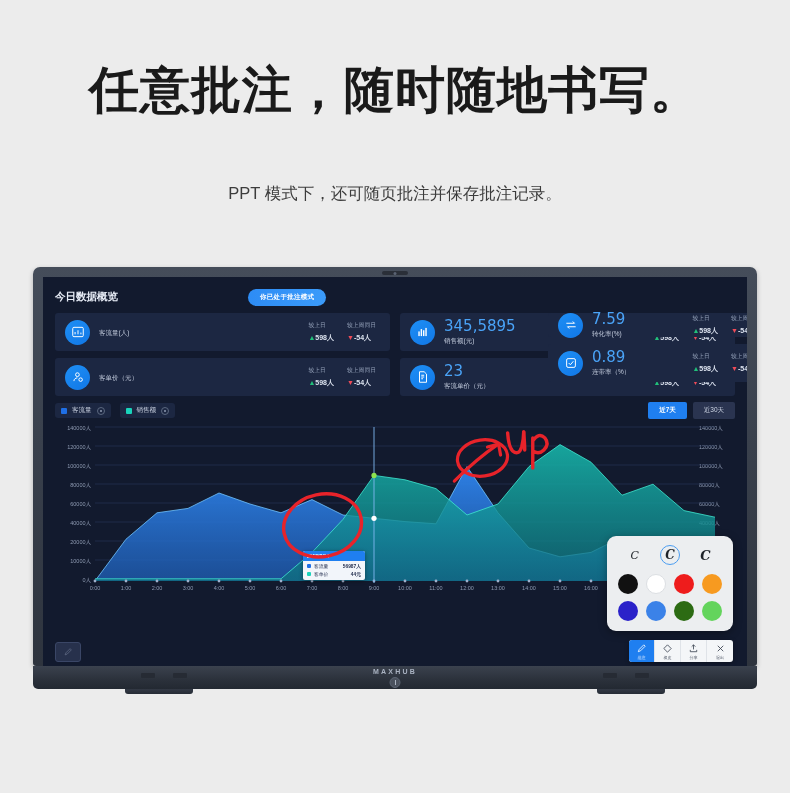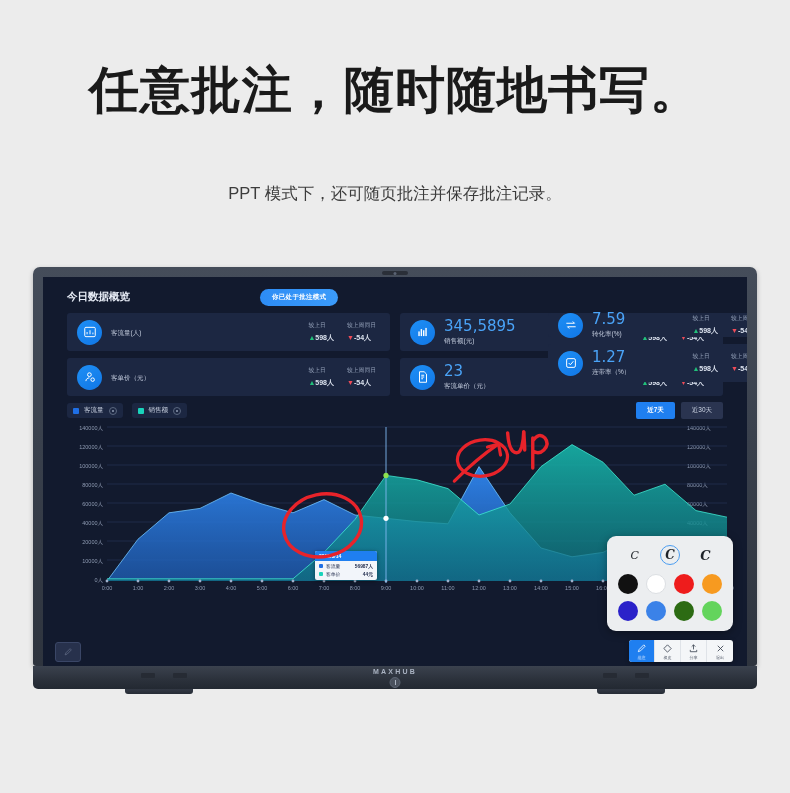--- a/index.html
+++ b/index.html
@@ -77,21 +77,21 @@
   .port.p1{ left:108px; } .port.p2{ left:140px; }
   .port.p3{ right:140px; } .port.p4{ right:108px; }
   .foot {
     position: absolute; top: 100%; height: 5px; width: 68px;
     background: linear-gradient(180deg,#333945,#262c35);
     border-radius: 0 0 3px 3px;
   }
   .foot.l { left: 92px; } .foot.r { right: 92px; }
 
   
-  .dash { position:absolute; inset:0; padding: 10px 24px; }
+  .dash { position:absolute; inset:0; padding: 10px 12px; }
 
   .dash-head { display:flex; align-items:center; height: 20px; }
   .dash-title { font-size: 10.5px; font-weight: 700; color: #e8edf7; }
   .mode-pill {
     margin-left: 130px;
     background: linear-gradient(90deg,#2d8cf5,#3b9bfa);
     color:#fff; font-size:6.5px; font-weight:700;
     padding: 4px 12px; border-radius: 10px;
     letter-spacing:.3px;
     white-space: nowrap;
@@ -362,21 +362,21 @@
             </div>
           </div>
           <div class="kpi" style="height:38px;">
             <div class="kpi-ico">
               <svg viewBox="0 0 24 24" fill="none" stroke="#fff" stroke-width="1.7">
                 <rect x="4.5" y="4.5" width="15" height="15" rx="2.5"></rect>
                   <path d="M8 12l3 3 5-6"></path>
               </svg>
             </div>
             <div class="kpi-main">
-              <div class="kpi-val">1.27</div>
+              <div class="kpi-val">0.89</div>
               <div class="kpi-label">连带率（%）</div>
             </div>
             <div class="kpi-deltas">
               <div class="delta-col">
                 <div class="delta-cap">较上日</div>
                 <div class="delta-val"><span class="arrow-up">▲</span><span>598人</span></div>
               </div>
               <div class="delta-col">
                 <div class="delta-cap">较上周同日</div>
                 <div class="delta-val"><span class="arrow-dn">▼</span><span>-54人</span></div>

